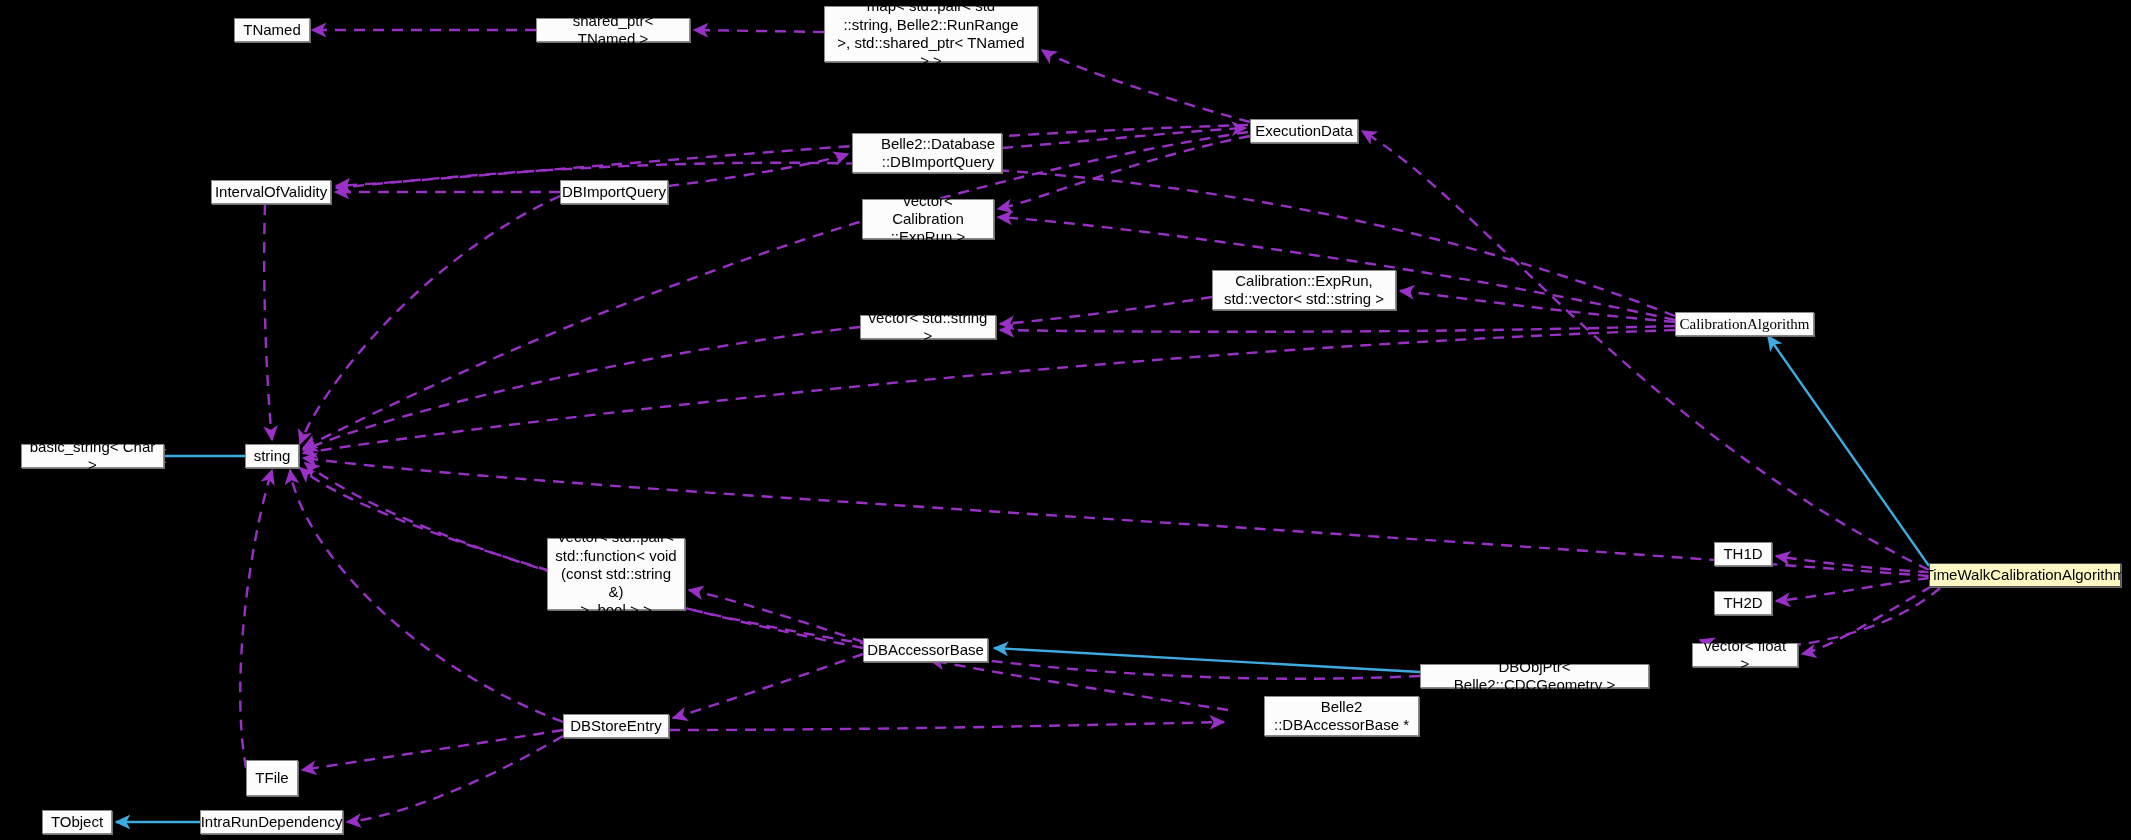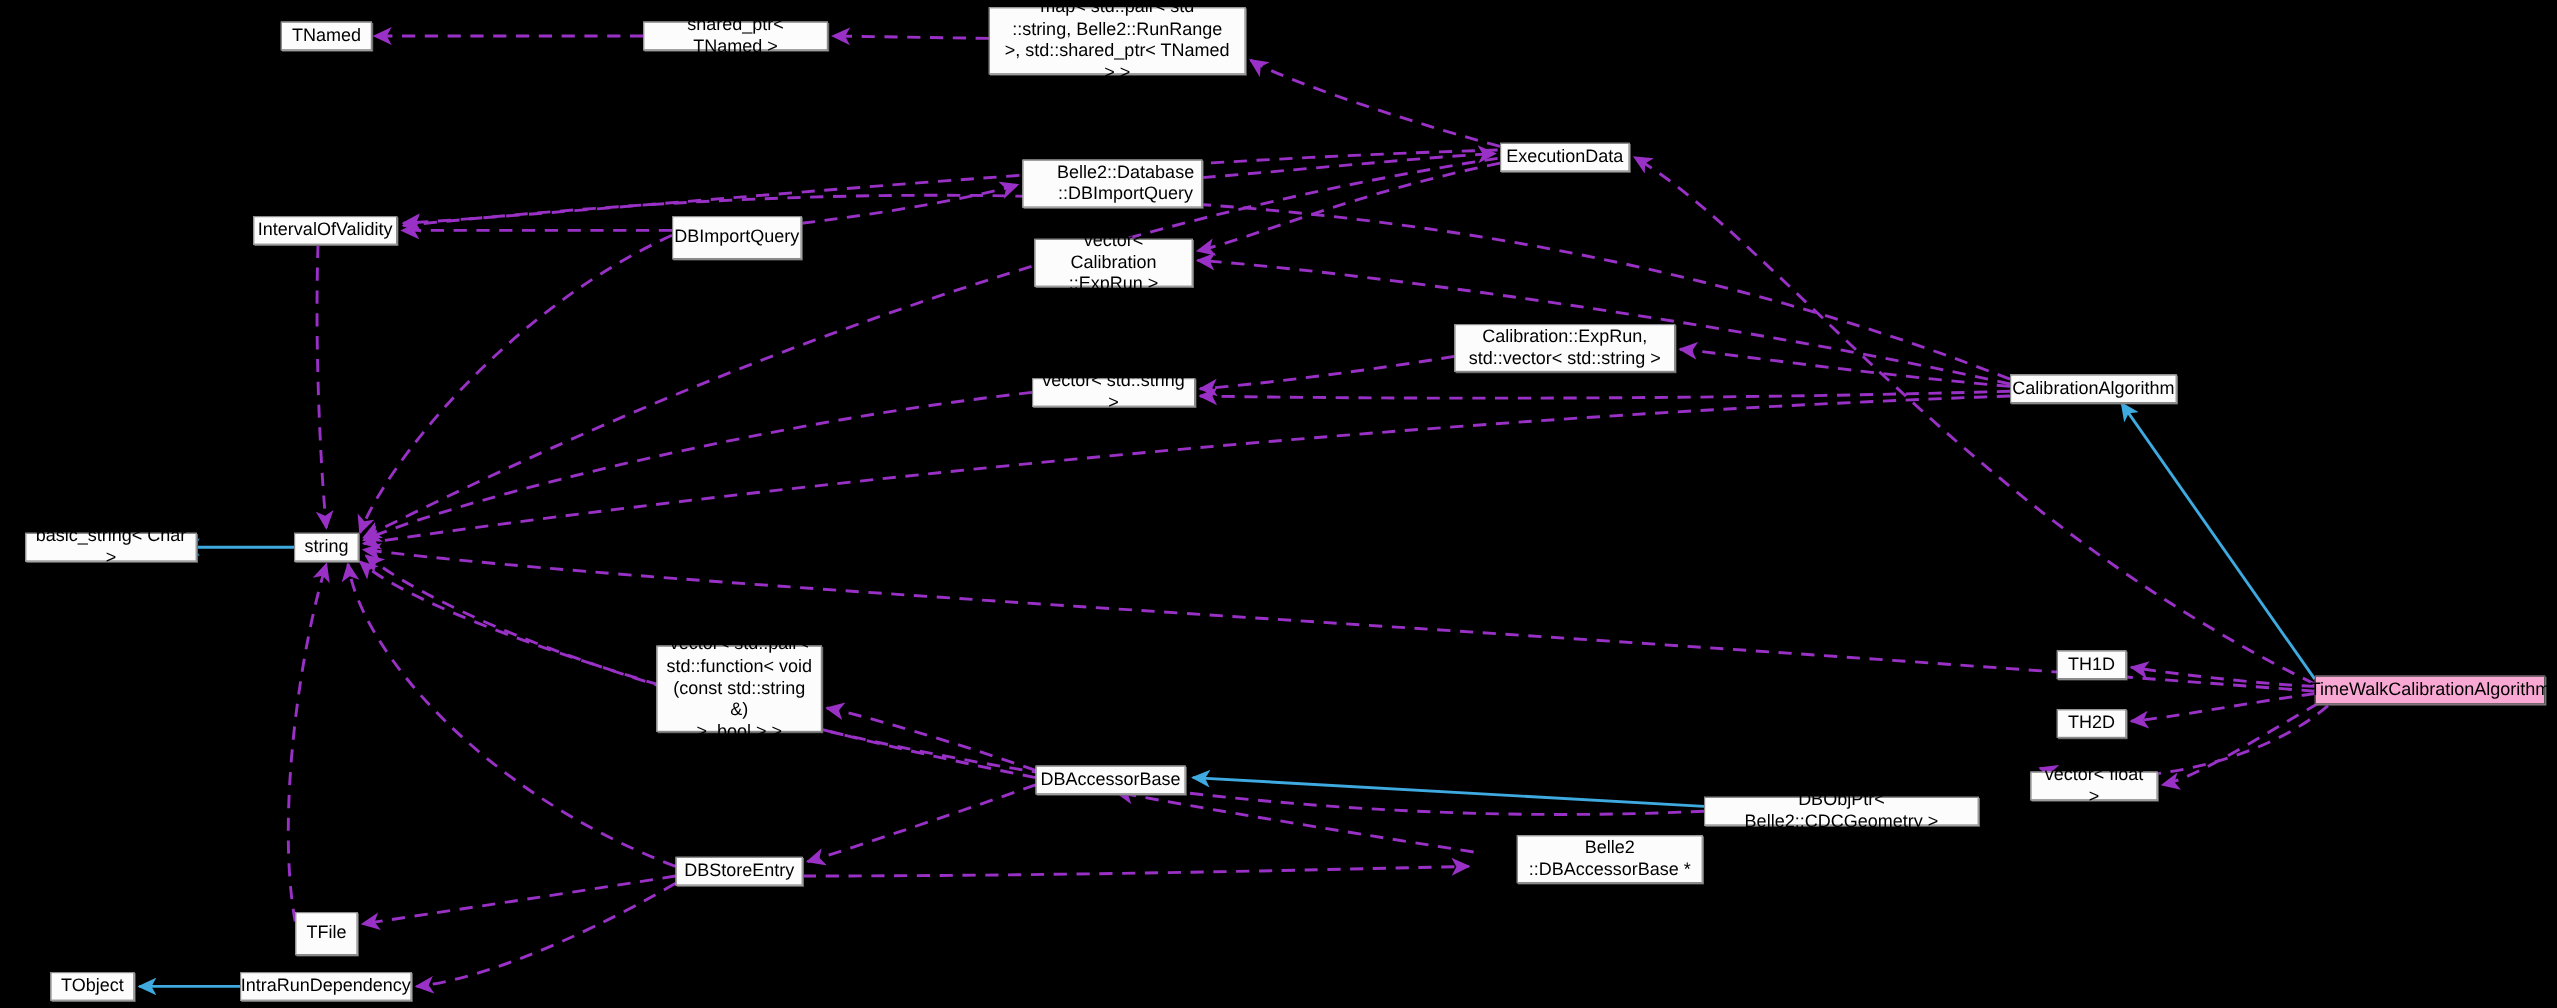--- a/index.html
+++ b/index.html
@@ -3,21 +3,21 @@
 <meta charset="utf-8">
 <style>
   html,body{margin:0;padding:0;background:#000;}
   body{font-family:"Liberation Sans",sans-serif;}
   #stage{position:relative;width:2131px;height:840px;background:#000;overflow:hidden;}
   #edges{position:absolute;left:0;top:0;width:2131px;height:840px;}
   .node{position:absolute;box-sizing:border-box;background:#fcfcfc;border:1px solid #8a8a8a;
         box-shadow:1px 1px 0 0 #6e6e6e;display:flex;align-items:center;justify-content:center;
         color:#000;font-size:15px;line-height:1.22;text-align:center;white-space:pre-line;
         padding:1px 6px;font-family:"Liberation Sans",sans-serif;}
-  .node.highlight{background:#f9a8d4;border-color:#555;}
+  .node.highlight{background:#fef9c3;border-color:#555;}
   .node span{display:block;}
 </style>
 </head>
 <body>
 
 <div id="stage">
   <svg id="edges" viewBox="0 0 2131 840" xmlns="http://www.w3.org/2000/svg">
       <defs>
         <marker id="arrU" markerWidth="7" markerHeight="7" refX="6" refY="3.1" orient="auto" markerUnits="strokeWidth">
           <path d="M 6.6 3.1 L 0 0 L 1.7 3.1 L 0 6.2 Z" fill="#9a31c7"></path>
@@ -68,27 +68,27 @@
   <div id="nodes">
       <div class="node" style="left: 234px; top: 18px; width: 76px; height: 24px;"><span>TNamed</span></div>
       <div class="node" style="left: 536px; top: 18px; width: 154px; height: 24px;"><span>shared_ptr&lt; TNamed &gt;</span></div>
       <div class="node" style="left: 824px; top: 6px; width: 214px; height: 56px;"><span>map&lt; std::pair&lt; std
 ::string, Belle2::RunRange
 &gt;, std::shared_ptr&lt; TNamed &gt; &gt;</span></div>
       <div class="node" style="left: 1250px; top: 119px; width: 108px; height: 24px; text-align: right;"><span>ExecutionData</span></div>
       <div class="node" style="left: 852px; top: 133px; width: 150px; height: 40px; padding-left: 28px;"><span>list&lt; Belle2::Database
 ::DBImportQuery &gt;</span></div>
       <div class="node" style="left: 211px; top: 180px; width: 120px; height: 24px;"><span>IntervalOfValidity</span></div>
-      <div class="node" style="left: 560px; top: 180px; width: 108px; height: 36px;"><span>DBImportQuery</span></div>
+      <div class="node" style="left: 560px; top: 180px; width: 108px; height: 24px;"><span>DBImportQuery</span></div>
       <div class="node" style="left: 862px; top: 199px; width: 132px; height: 40px;"><span>vector&lt; Calibration
 ::ExpRun &gt;</span></div>
       <div class="node" style="left: 1212px; top: 270px; width: 184px; height: 40px;"><span>map&lt; Calibration::ExpRun,
 std::vector&lt; std::string &gt; &gt;</span></div>
       <div class="node" style="left: 860px; top: 315px; width: 136px; height: 24px;"><span>vector&lt; std::string &gt;</span></div>
-      <div class="node" style="left: 1675px; top: 312px; width: 139px; height: 24px;"><span>CalibrationAlgorithm</span></div>
+      <div class="node" style="left: 1675px; top: 312px; width: 139px; height: 24px; font-family: Liberation Serif, serif;"><span>CalibrationAlgorithm</span></div>
       <div class="node" style="left: 5px; top: 444px; width: 143px; height: 24px; margin-left: 16px;"><span>basic_string&lt; Char &gt;</span></div>
       <div class="node" style="left: 245px; top: 444px; width: 54px; height: 24px;"><span>string</span></div>
       <div class="node" style="left: 547px; top: 538px; width: 138px; height: 72px;"><span>vector&lt; std::pair&lt;
 std::function&lt; void
 (const std::string &amp;)
 &gt;, bool &gt; &gt;</span></div>
       <div class="node" style="left: 1714px; top: 542px; width: 58px; height: 24px;"><span>TH1D</span></div>
       <div class="node highlight" style="left: 1929px; top: 563px; width: 192px; height: 24px;"><span>TimeWalkCalibrationAlgorithm</span></div>
       <div class="node" style="left: 1714px; top: 591px; width: 58px; height: 24px;"><span>TH2D</span></div>
       <div class="node" style="left: 863px; top: 638px; width: 125px; height: 24px;"><span>DBAccessorBase</span></div>

